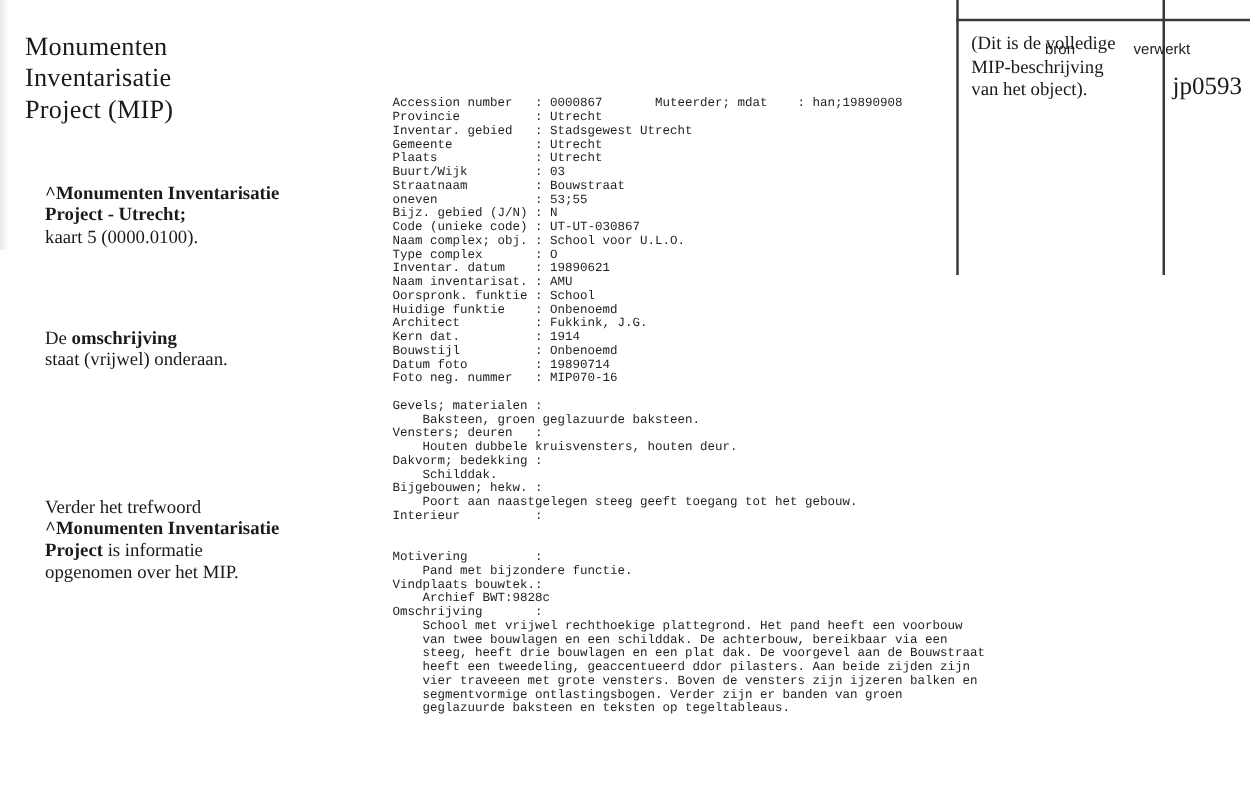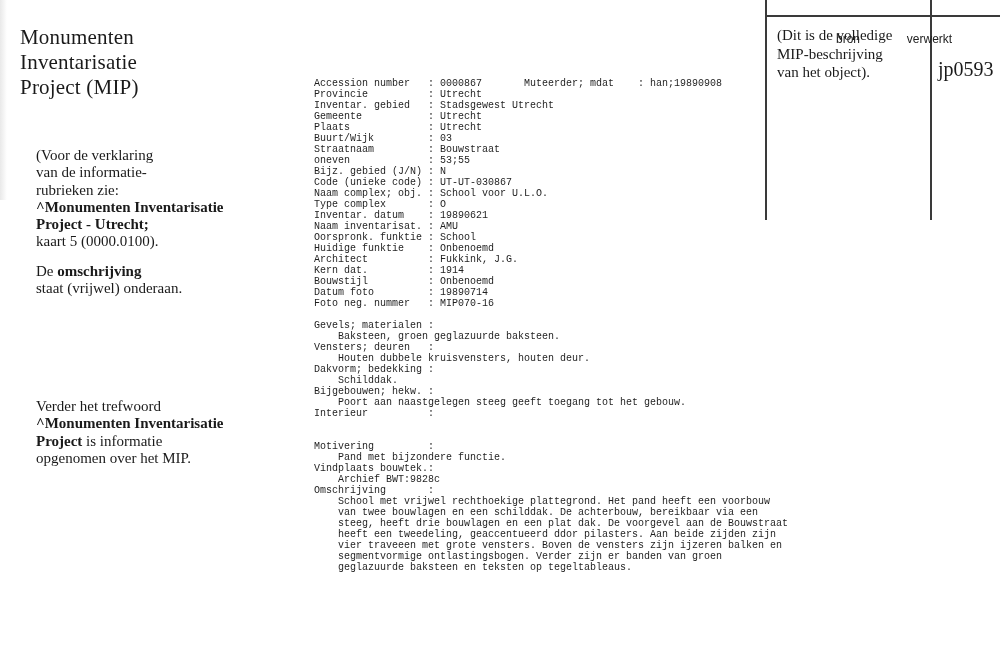--- a/index.html
+++ b/index.html
@@ -74,24 +74,21 @@
 </style>
 </head>
 <body>
 
 <div class="abs scan-edge"></div>
 
 <h1 class="abs title">Monumenten
 Inventarisatie
 Project (MIP)</h1>
 
-<p class="abs para para-info"><span>(Voor de verklaring
-van de informatie-
-rubrieken zie:
-</span><span class="b">^Monumenten Inventarisatie
+<p class="abs para para-info"><span class="b">^Monumenten Inventarisatie
 Project - Utrecht;</span><span>
 kaart 5 (0000.0100).</span></p>
 
 <p class="abs para para-omschrijving"><span>De </span><span class="b">omschrijving</span><span>
 staat (vrijwel) onderaan.</span></p>
 
 <p class="abs para para-trefwoord"><span>Verder het trefwoord
 </span><span class="b">^Monumenten Inventarisatie
 Project</span><span> is informatie
 opgenomen over het MIP.</span></p>

